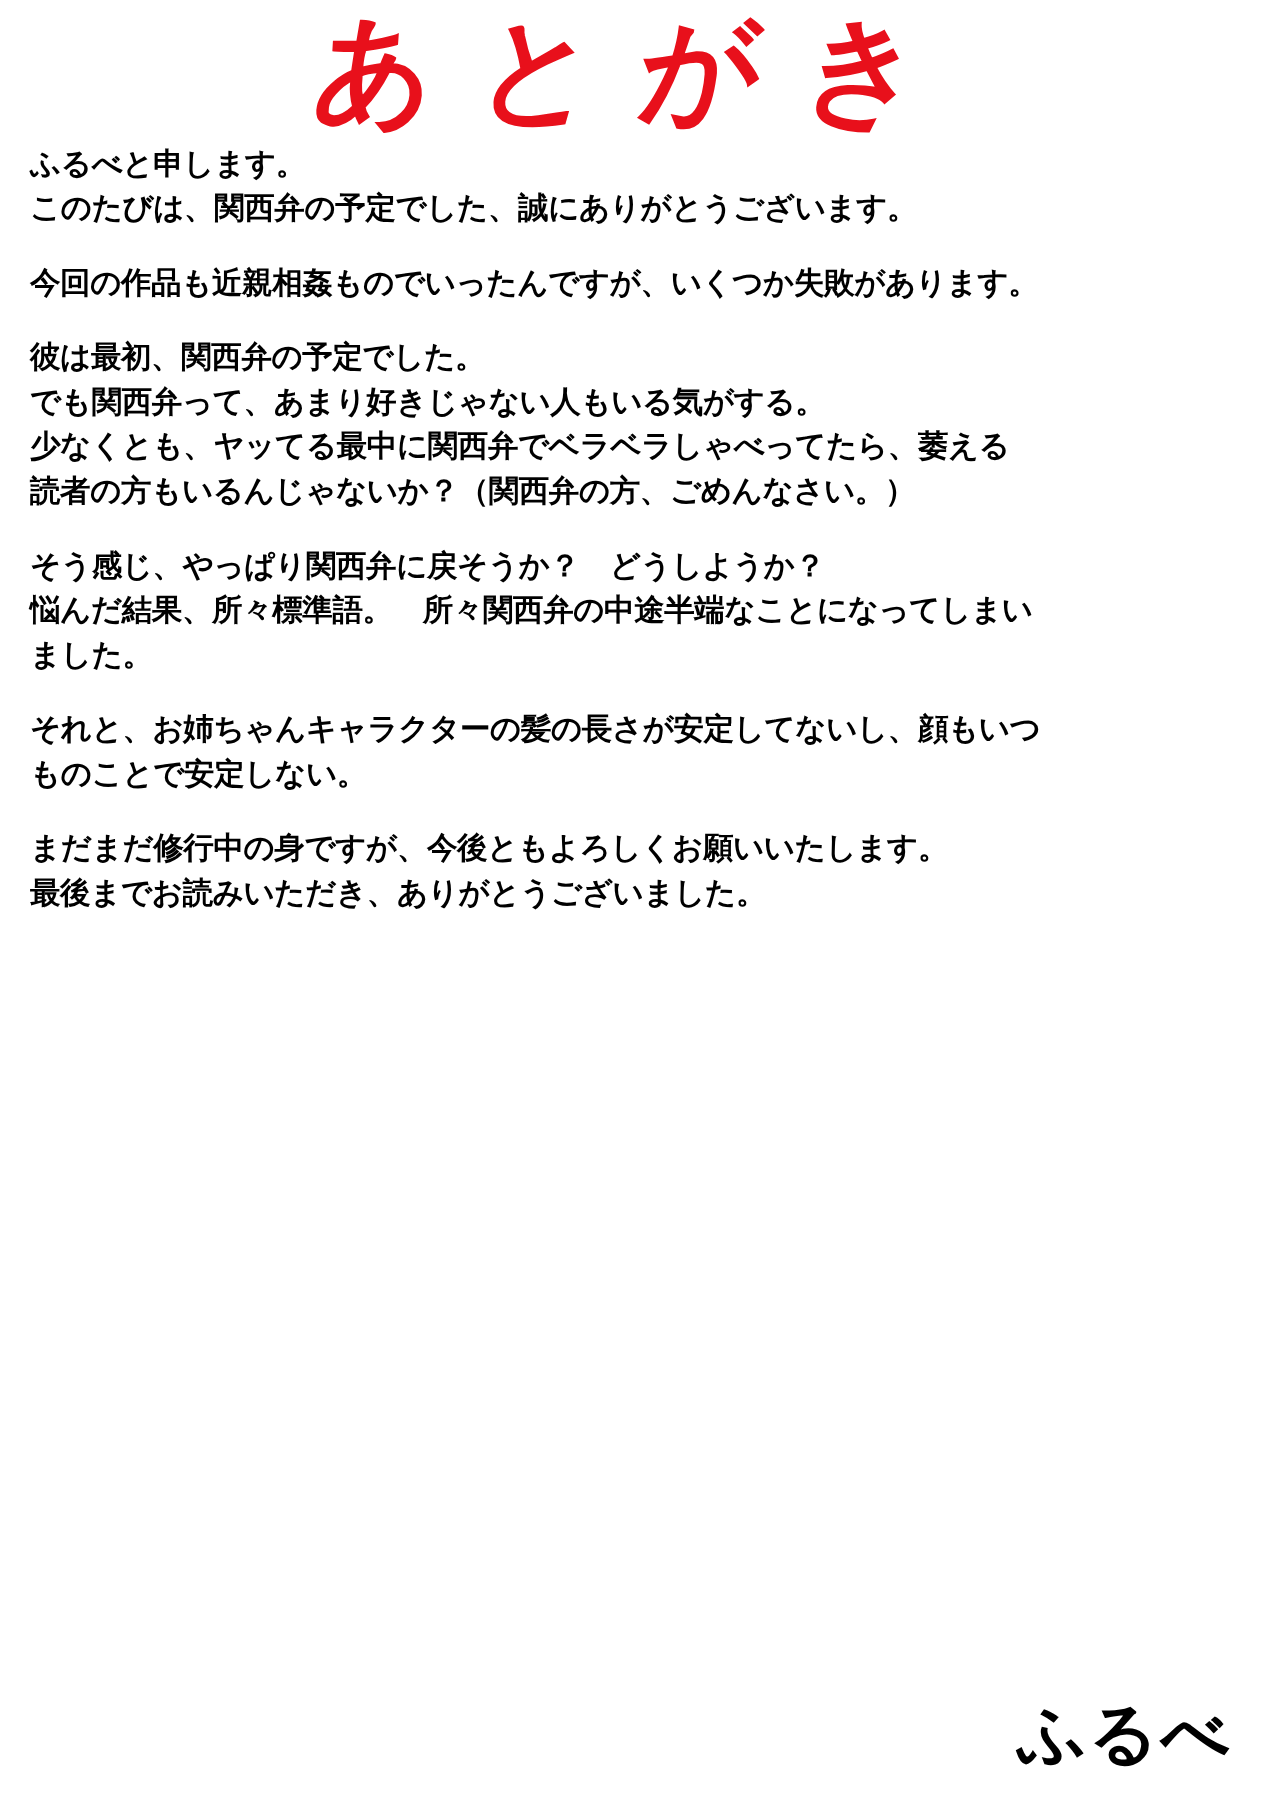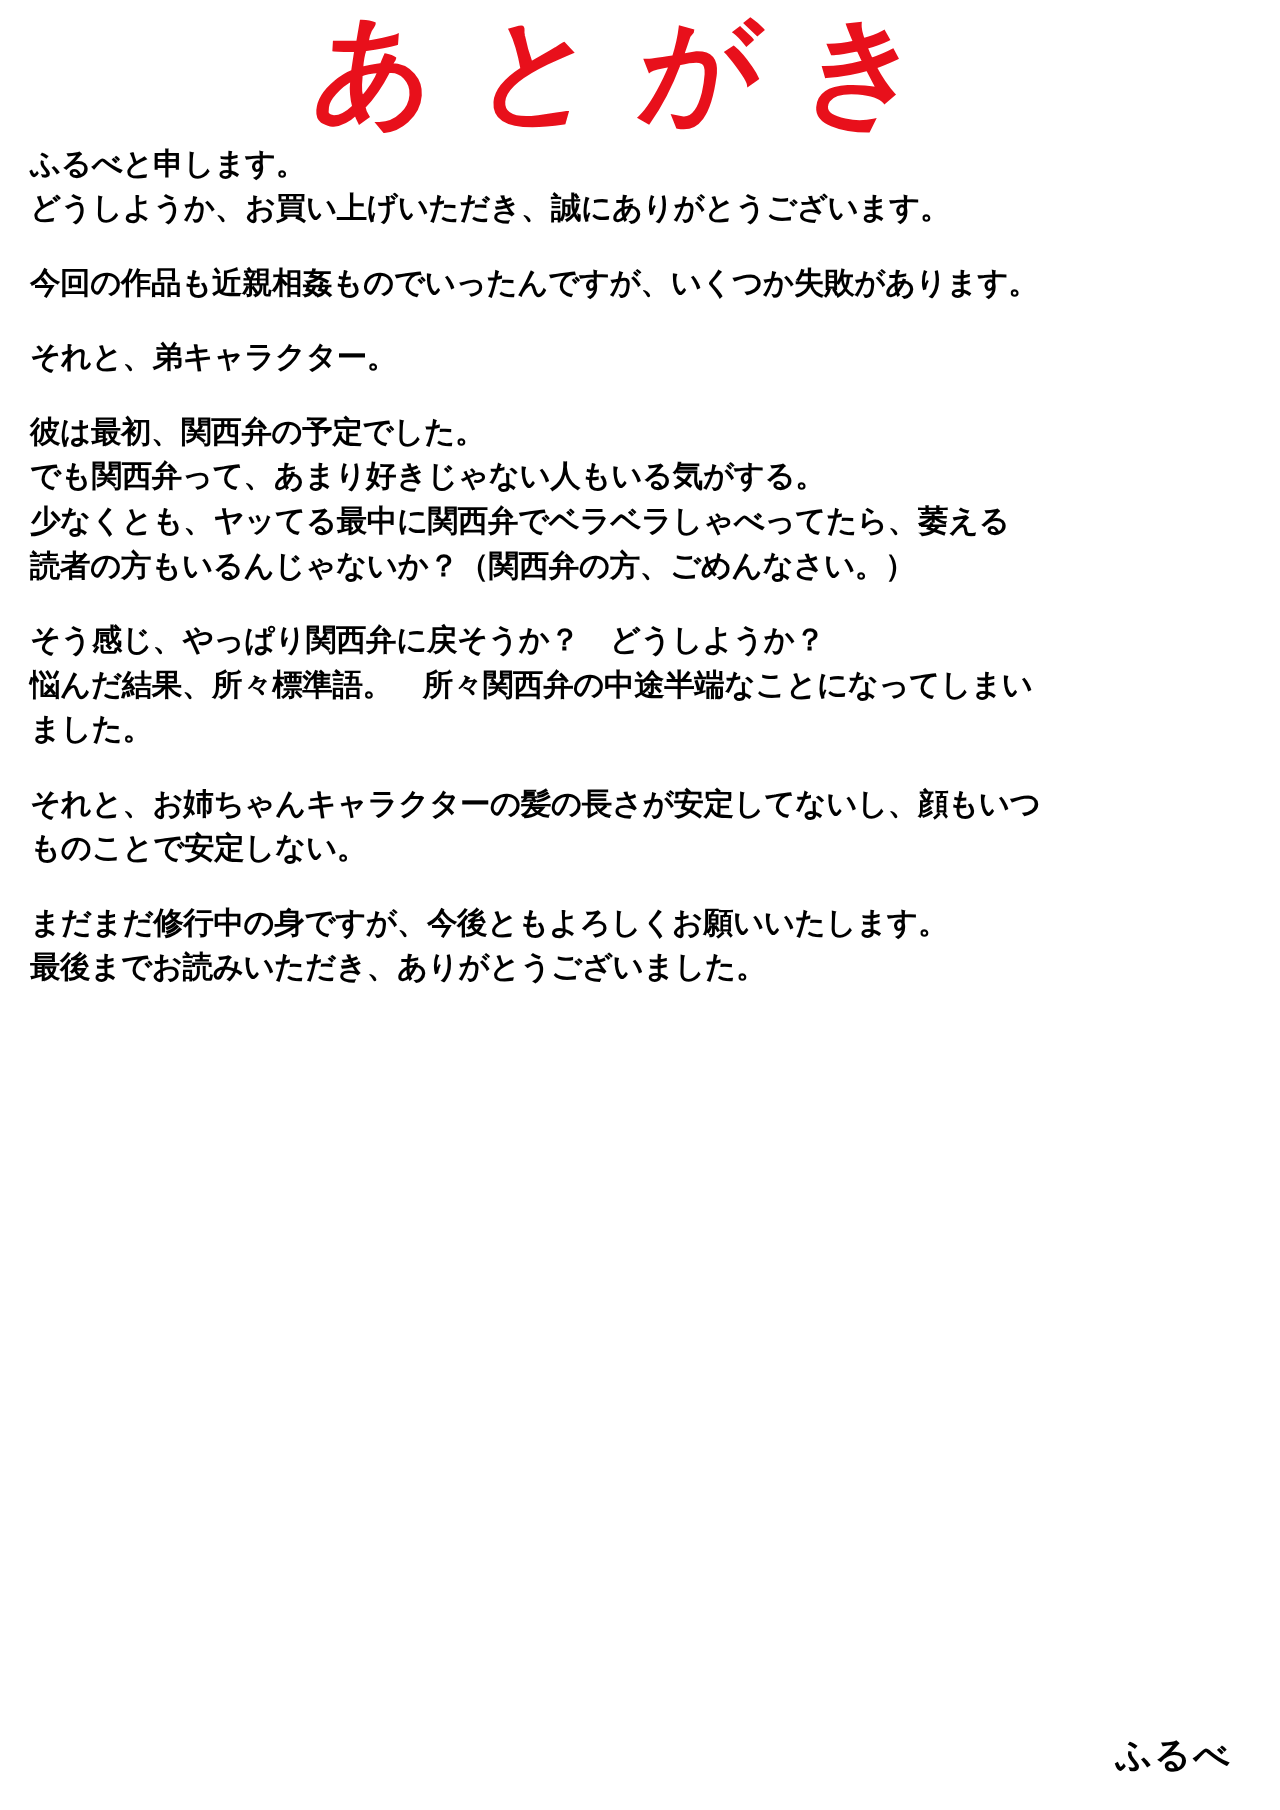--- a/index.html
+++ b/index.html
@@ -51,38 +51,37 @@
     white-space: pre-wrap;
   }
   .para:last-child {
     margin-bottom: 0;
   }
   .signature {
     position: absolute;
     right: 48px;
     bottom: 30px;
     font-family: "DejaVu Sans", sans-serif;
-    font-size: 36px;
+    font-size: 68px;
     font-weight: 700;
     letter-spacing: 2px;
     color: #000000;
   }
 </style>
 </head>
 <body>
 
 <div class="page">
 
   <h1 class="title">あとがき</h1>
 
   <div class="body-text">
     <p class="para">ふるべと申します。
-どうしようか、お買い上げいただき、誠にありがとうございます。</p>
+このたびは、関西弁の予定でした、誠にありがとうございます。</p>
     <p class="para">今回の作品も近親相姦ものでいったんですが、いくつか失敗があります。</p>
-    <p class="para">それと、弟キャラクター。</p>
     <p class="para">彼は最初、関西弁の予定でした。
 でも関西弁って、あまり好きじゃない人もいる気がする。
 少なくとも、ヤッてる最中に関西弁でベラベラしゃべってたら、萎える
 読者の方もいるんじゃないか？（関西弁の方、ごめんなさい。）</p>
     <p class="para">そう感じ、やっぱり関西弁に戻そうか？　どうしようか？
 悩んだ結果、所々標準語。　所々関西弁の中途半端なことになってしまい
 ました。</p>
     <p class="para">それと、お姉ちゃんキャラクターの髪の長さが安定してないし、顔もいつ
 ものことで安定しない。</p>
     <p class="para">まだまだ修行中の身ですが、今後ともよろしくお願いいたします。

